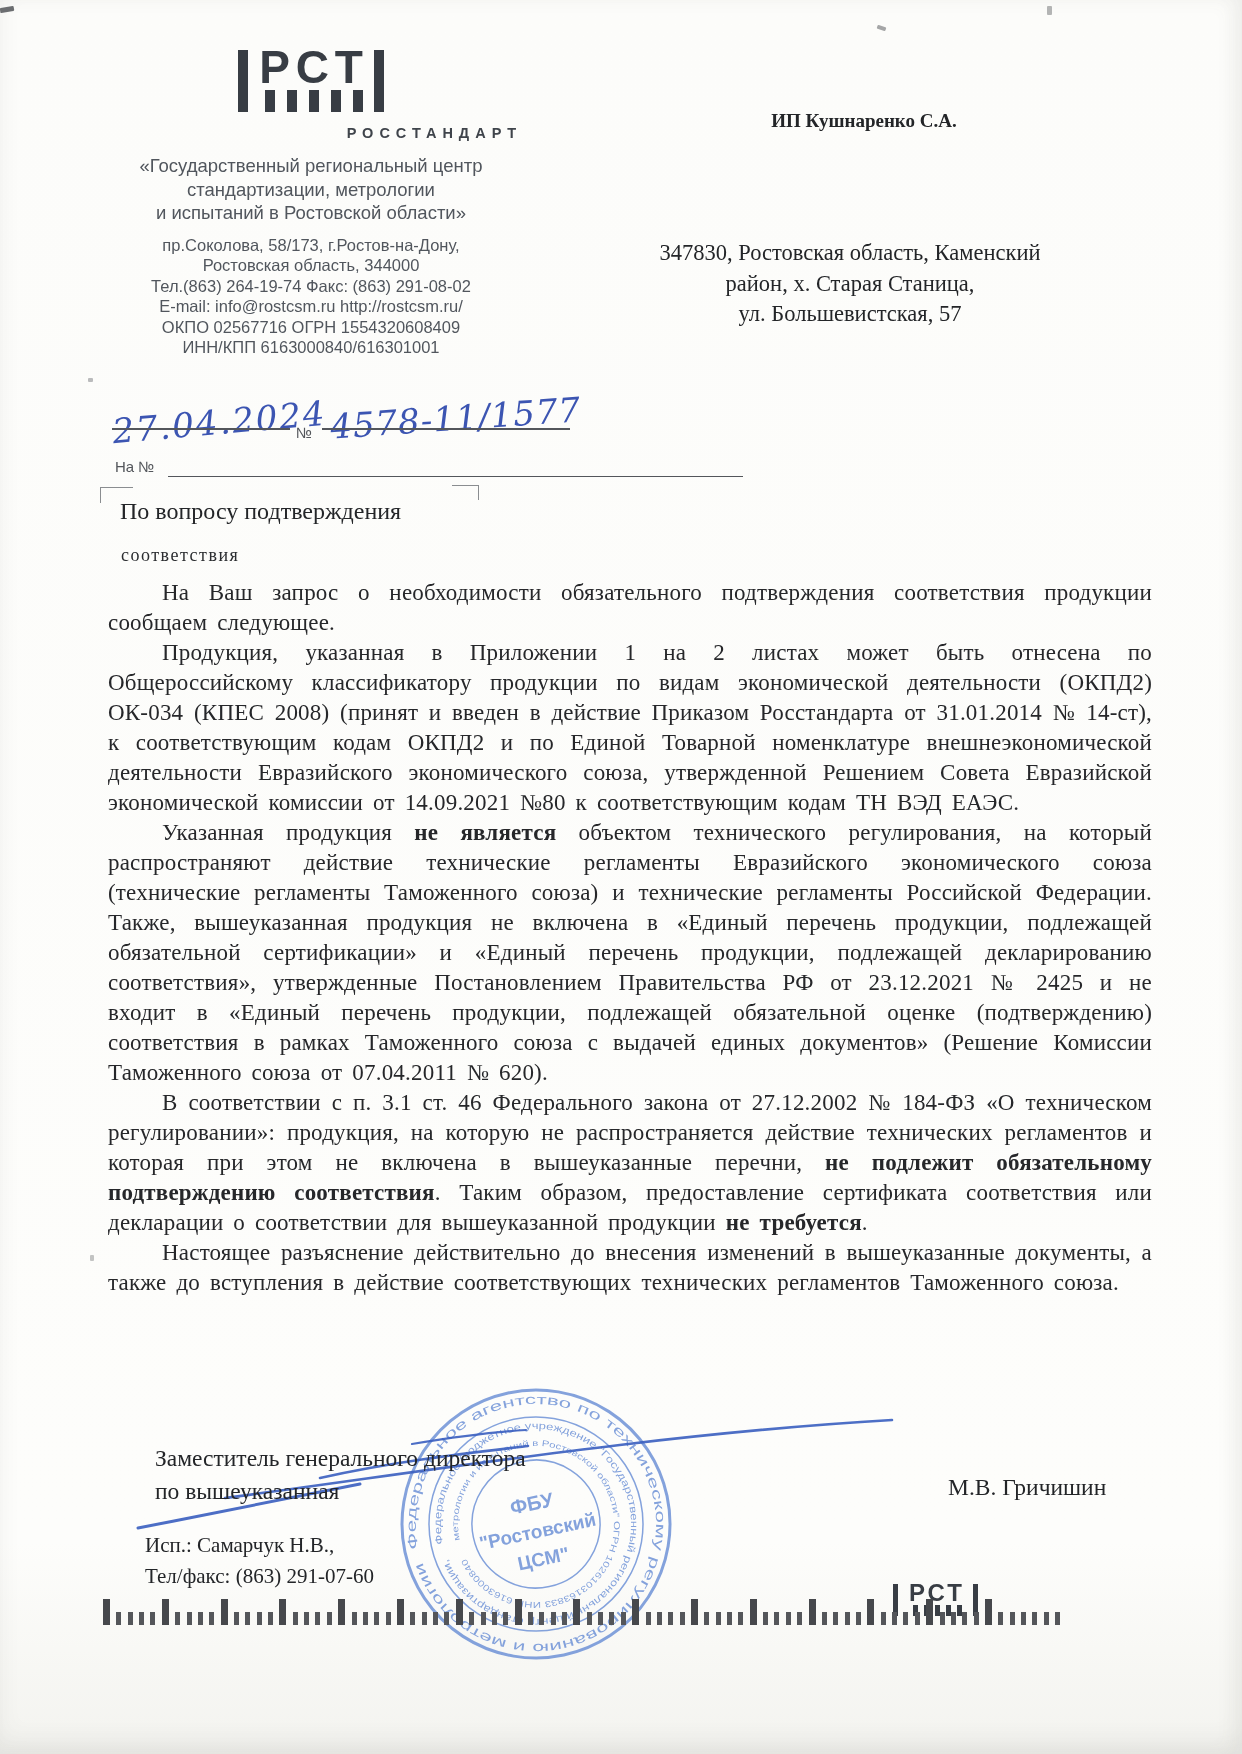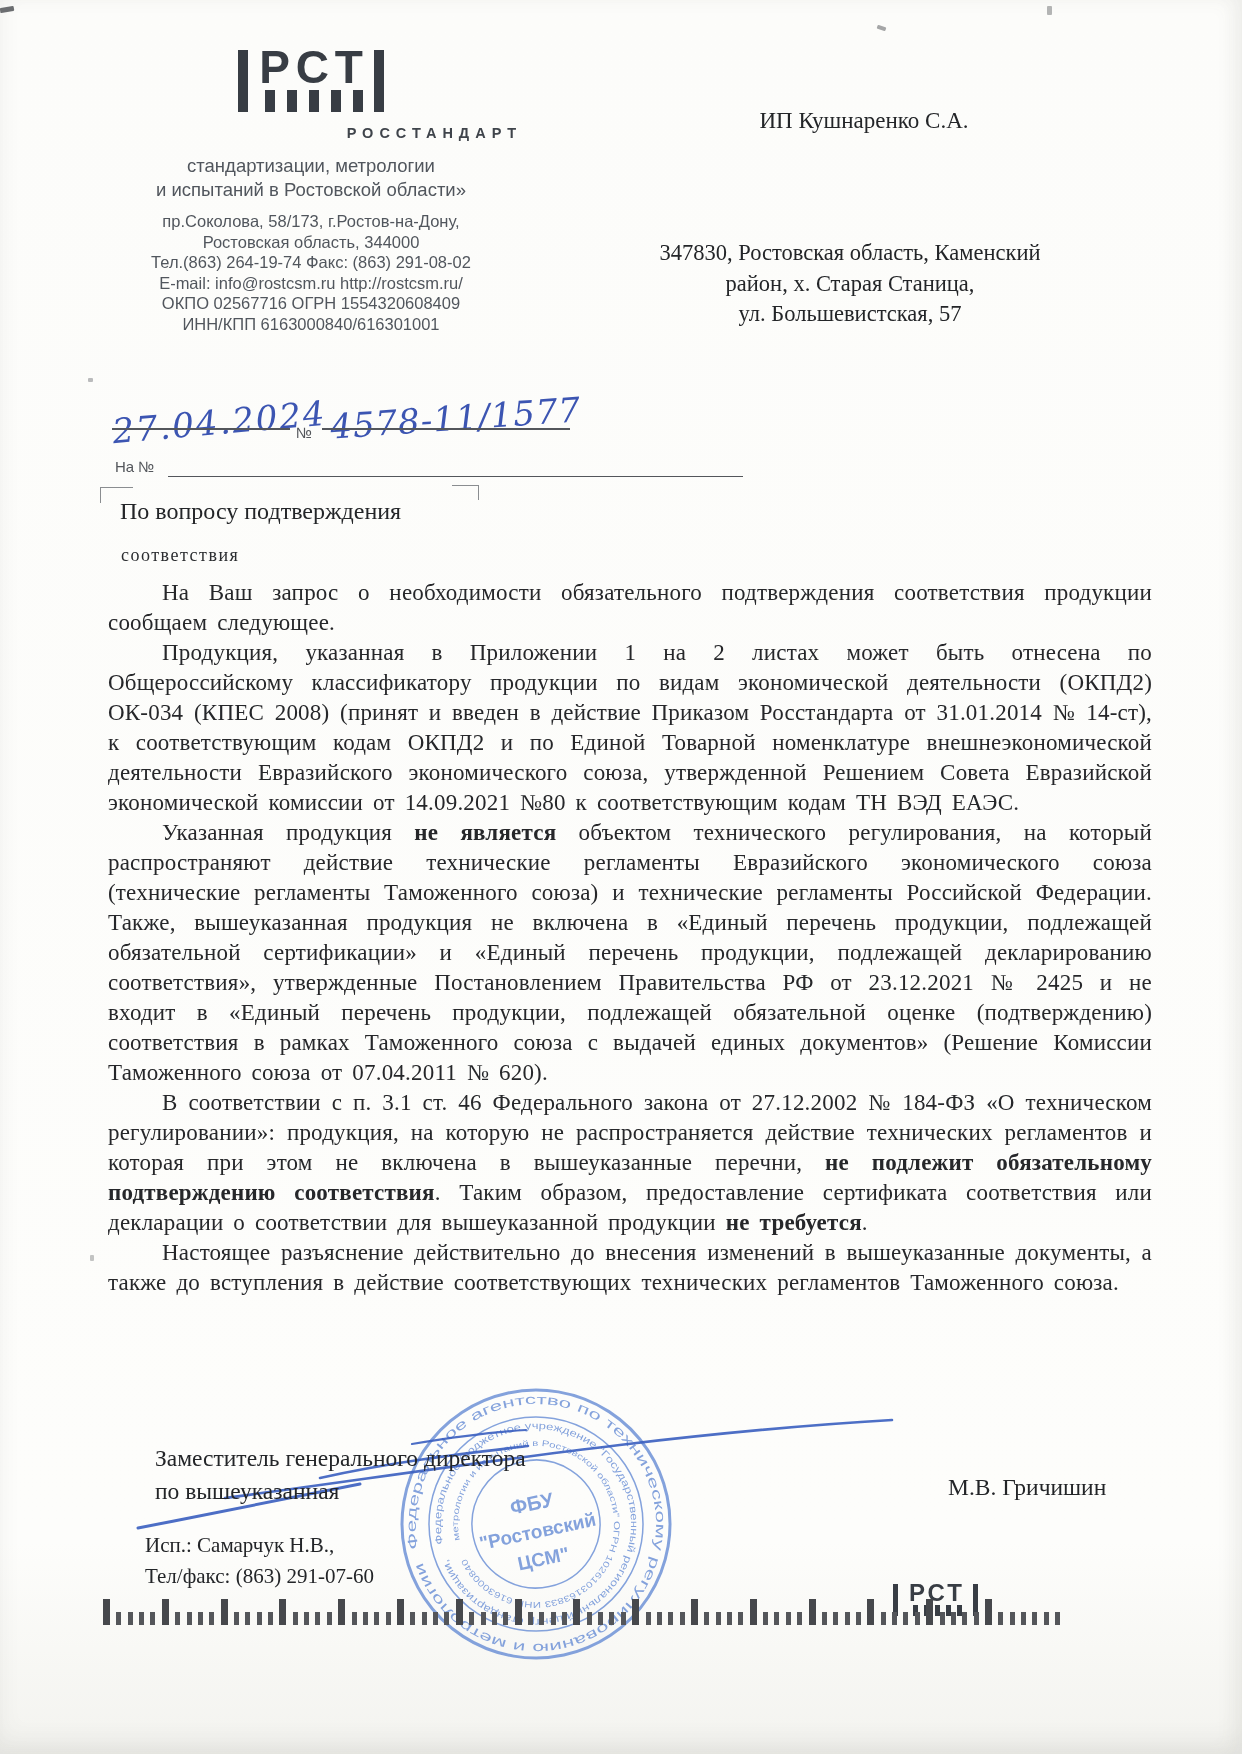--- a/index.html
+++ b/index.html
@@ -32,21 +32,21 @@
 
   .corner{position:absolute;border:0 solid #8a8d90;}
   .corner-l{left:100px;top:487px;width:32px;height:15px;border-left-width:1.5px;border-top-width:1.5px;}
   .corner-r{left:452px;top:485px;width:26px;height:14px;border-right-width:1.5px;border-top-width:1.5px;}
 
   .subject1{position:absolute;left:120px;top:498px;font-size:24px;color:#232528;}
   .subject2{position:absolute;left:121px;top:545px;font-size:18px;letter-spacing:1.5px;color:#2b2d30;}
 
   
   .recipient{position:absolute;left:633px;top:106px;width:462px;text-align:center;color:#232528;}
-  .recipient .line{font-size:23px;line-height:30px;}
+  .recipient .line{font-size:19px;line-height:30px;font-weight:bold;}
   .rec-addr{position:absolute;left:600px;top:238px;width:500px;text-align:center;color:#232528;font-size:22.5px;line-height:30.5px;}
 
   
   .bodytext{position:absolute;left:108px;top:578px;width:1044px;color:#26272a;
             font-size:23px;line-height:30px;text-align:justify;word-spacing:4px;letter-spacing:0.2px;}
   .bodytext p{margin:0;text-indent:54px;}
   .bodytext b{font-weight:700;}
 
   
   .sigpos{position:absolute;left:155px;top:1442px;font-size:23.5px;line-height:33px;color:#232528;}
@@ -90,20 +90,21 @@
             <i></i>
             <i></i>
             <i></i>
             <i></i>
           </span>
       </span>
       <span class="sidebar" data-interactable="false"></span>
     </div>
     <div class="rosstandart" data-interactable="false">РОССТАНДАРТ</div>
     <div class="orgname" data-interactable="false">
+      <div data-interactable="false">«Государственный региональный центр</div>
       <div data-interactable="false">стандартизации, метрологии</div>
       <div data-interactable="false">и испытаний в Ростовской области»</div>
     </div>
     <div class="addr" data-interactable="false">
       <div data-interactable="false">пр.Соколова, 58/173, г.Ростов-на-Дону,</div>
       <div data-interactable="false">Ростовская область, 344000</div>
       <div data-interactable="false">Тел.(863) 264-19-74  Факс: (863) 291-08-02</div>
       <div data-interactable="false">E-mail: info@rostcsm.ru   http://rostcsm.ru/</div>
       <div data-interactable="false">ОКПО 02567716  ОГРН 1554320608409</div>
       <div data-interactable="false">ИНН/КПП 6163000840/616301001</div>

